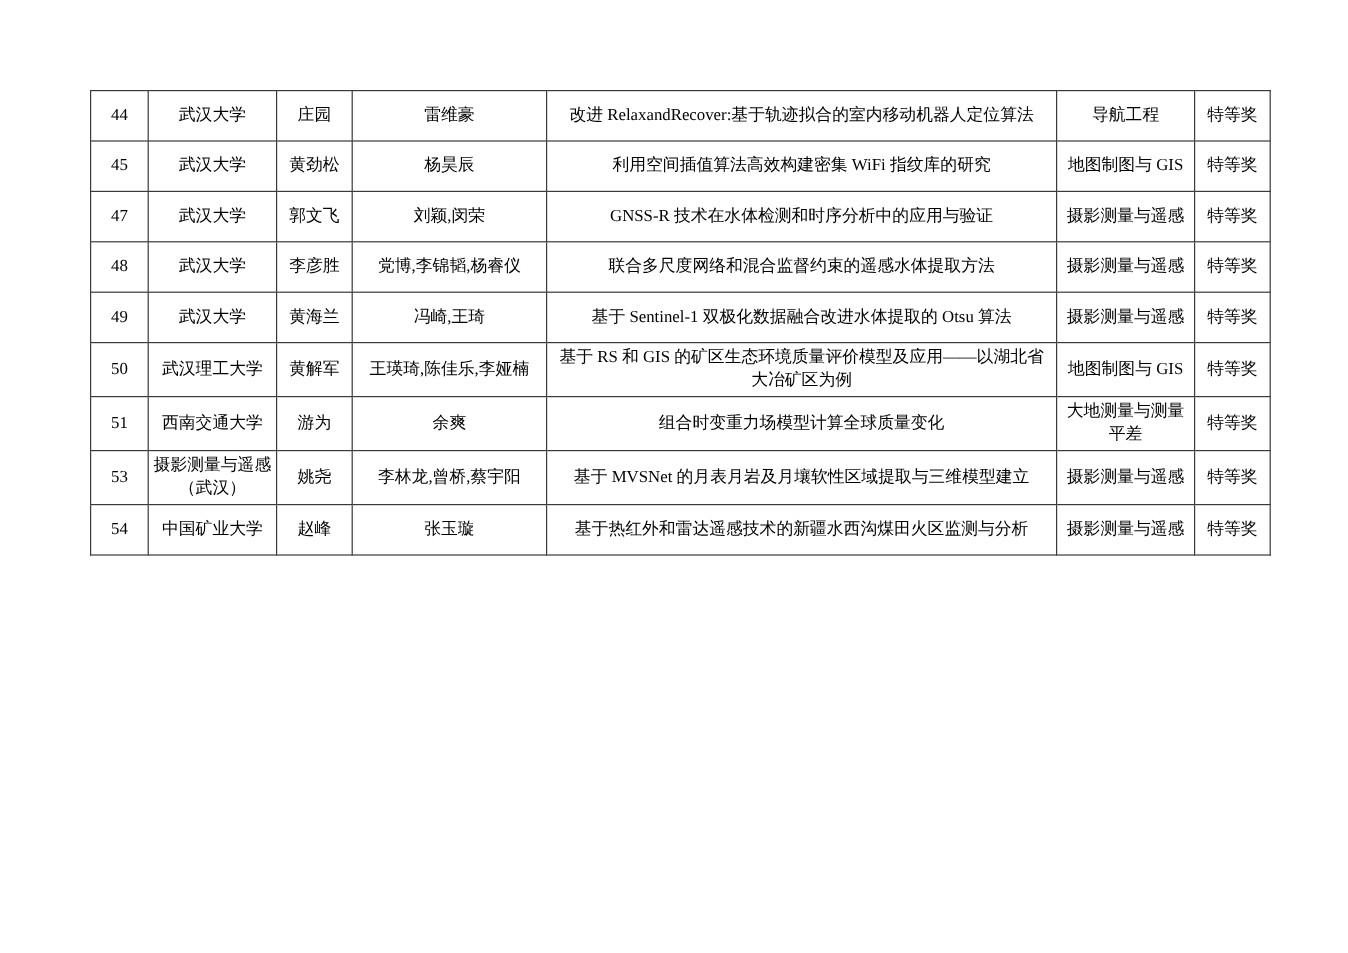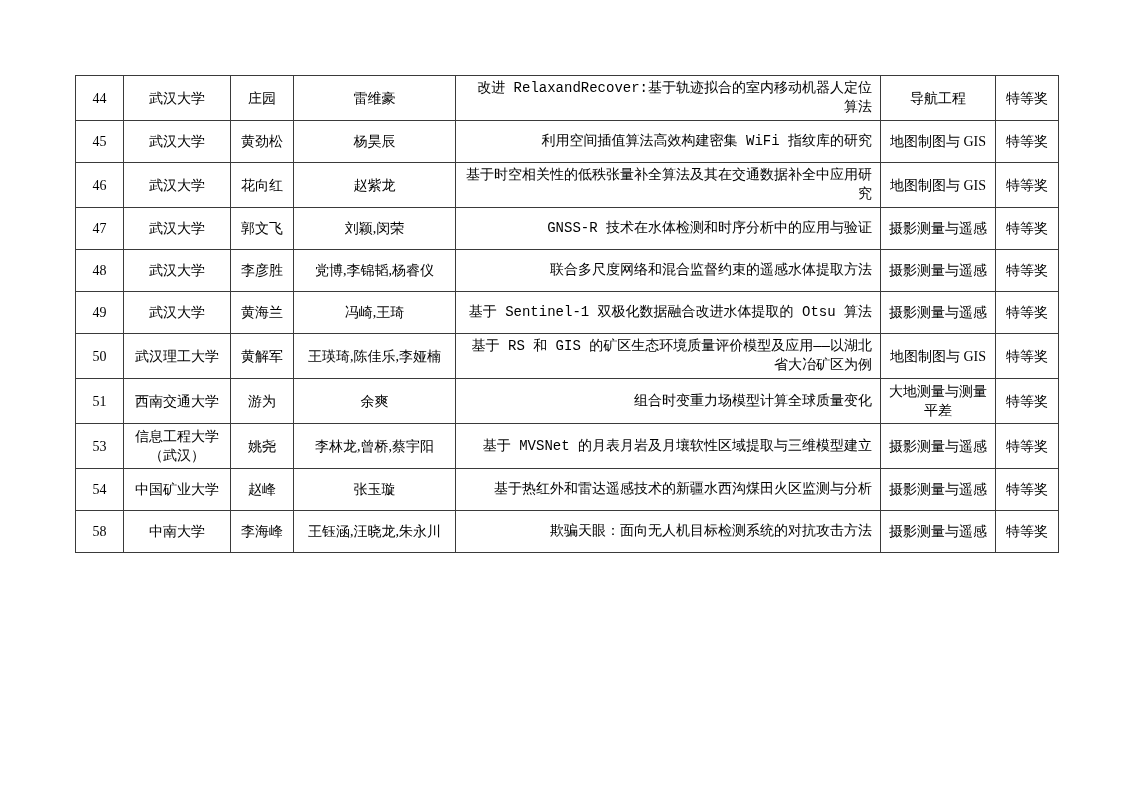--- a/index.html
+++ b/index.html
@@ -30,23 +30,22 @@
     line-height: 19px;
     padding: 3px 4px;
     text-align: center;
     vertical-align: middle;
     height: 42px;
     box-sizing: border-box;
     word-break: break-word;
     overflow-wrap: break-word;
   }
   table.awards td.title-cell {
-    text-align: right;
+    text-align: center;
     padding: 3px 8px;
-    font-family: Liberation Mono, monospace;
   }
 </style>
 </head>
 <body>
 
 <div class="table-wrap">
   <table class="awards">
     <colgroup>
       <col style="width:48px">
       <col style="width:107px">
@@ -65,29 +64,20 @@
         <td class="title-cell">改进 RelaxandRecover:基于轨迹拟合的室内移动机器人定位算法</td>
         <td>导航工程</td>
         <td>特等奖</td>
       </tr>
       <tr>
         <td>45</td>
         <td>武汉大学</td>
         <td>黄劲松</td>
         <td>杨昊辰</td>
         <td class="title-cell">利用空间插值算法高效构建密集 WiFi 指纹库的研究</td>
-        <td>地图制图与 GIS</td>
-        <td>特等奖</td>
-      </tr>
-      <tr>
-        <td>46</td>
-        <td>武汉大学</td>
-        <td>花向红</td>
-        <td>赵紫龙</td>
-        <td class="title-cell">基于时空相关性的低秩张量补全算法及其在交通数据补全中应用研究</td>
         <td>地图制图与 GIS</td>
         <td>特等奖</td>
       </tr>
       <tr>
         <td>47</td>
         <td>武汉大学</td>
         <td>郭文飞</td>
         <td>刘颖,闵荣</td>
         <td class="title-cell">GNSS-R 技术在水体检测和时序分析中的应用与验证</td>
         <td>摄影测量与遥感</td>
@@ -124,40 +114,31 @@
         <td>51</td>
         <td>西南交通大学</td>
         <td>游为</td>
         <td>余爽</td>
         <td class="title-cell">组合时变重力场模型计算全球质量变化</td>
         <td>大地测量与测量平差</td>
         <td>特等奖</td>
       </tr>
       <tr>
         <td>53</td>
-        <td>信息工程大学（武汉）</td>
+        <td>摄影测量与遥感（武汉）</td>
         <td>姚尧</td>
         <td>李林龙,曾桥,蔡宇阳</td>
         <td class="title-cell">基于 MVSNet 的月表月岩及月壤软性区域提取与三维模型建立</td>
         <td>摄影测量与遥感</td>
         <td>特等奖</td>
       </tr>
       <tr>
         <td>54</td>
         <td>中国矿业大学</td>
         <td>赵峰</td>
         <td>张玉璇</td>
         <td class="title-cell">基于热红外和雷达遥感技术的新疆水西沟煤田火区监测与分析</td>
         <td>摄影测量与遥感</td>
         <td>特等奖</td>
       </tr>
-      <tr>
-        <td>58</td>
-        <td>中南大学</td>
-        <td>李海峰</td>
-        <td>王钰涵,汪晓龙,朱永川</td>
-        <td class="title-cell">欺骗天眼：面向无人机目标检测系统的对抗攻击方法</td>
-        <td>摄影测量与遥感</td>
-        <td>特等奖</td>
-      </tr>
     </tbody>
   </table>
 </div>
 
 </body></html>

